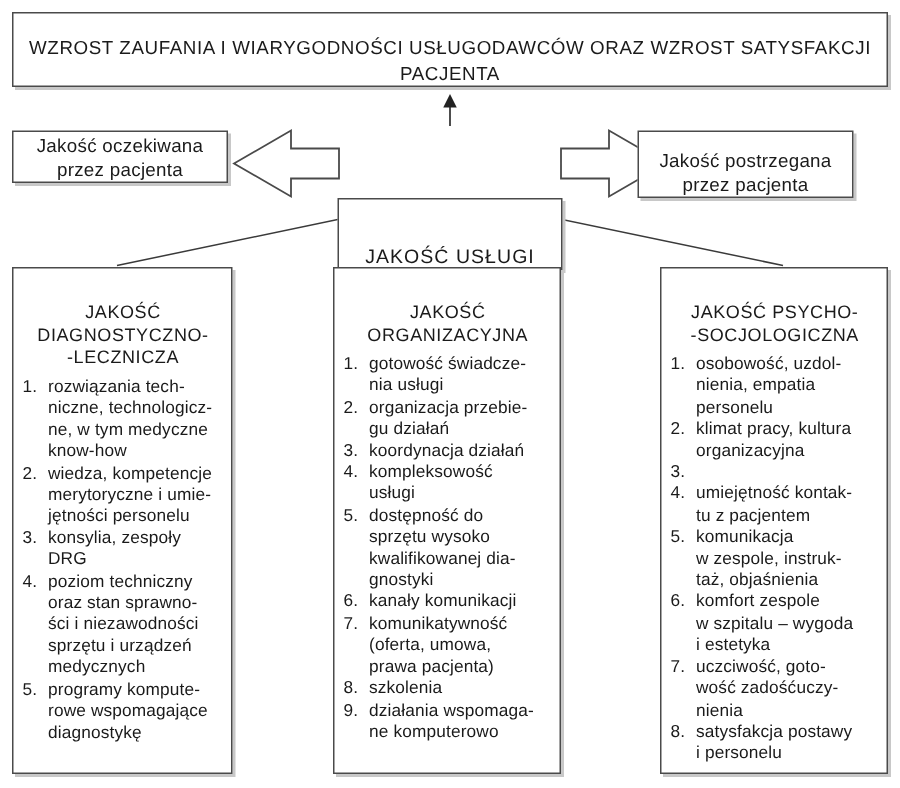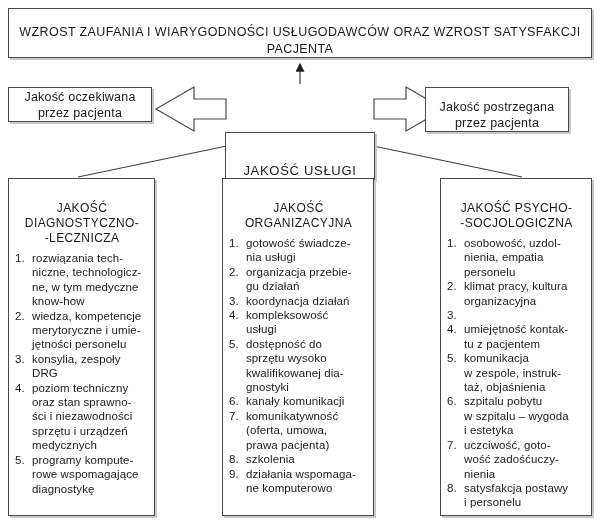--- a/index.html
+++ b/index.html
@@ -207,21 +207,21 @@
 tu z pacjentem</span>
         </div>
         <div class="li">
           <span class="num">5.</span>
           <span class="txt">komunikacja
 w zespole, instruk-
 taż, objaśnienia</span>
         </div>
         <div class="li">
           <span class="num">6.</span>
-          <span class="txt">szpitalu pobytu
+          <span class="txt">komfort zespole
 w szpitalu – wygoda
 i estetyka</span>
         </div>
         <div class="li">
           <span class="num">7.</span>
           <span class="txt">uczciwość, goto-
 wość zadośćuczy-
 nienia</span>
         </div>
         <div class="li">

